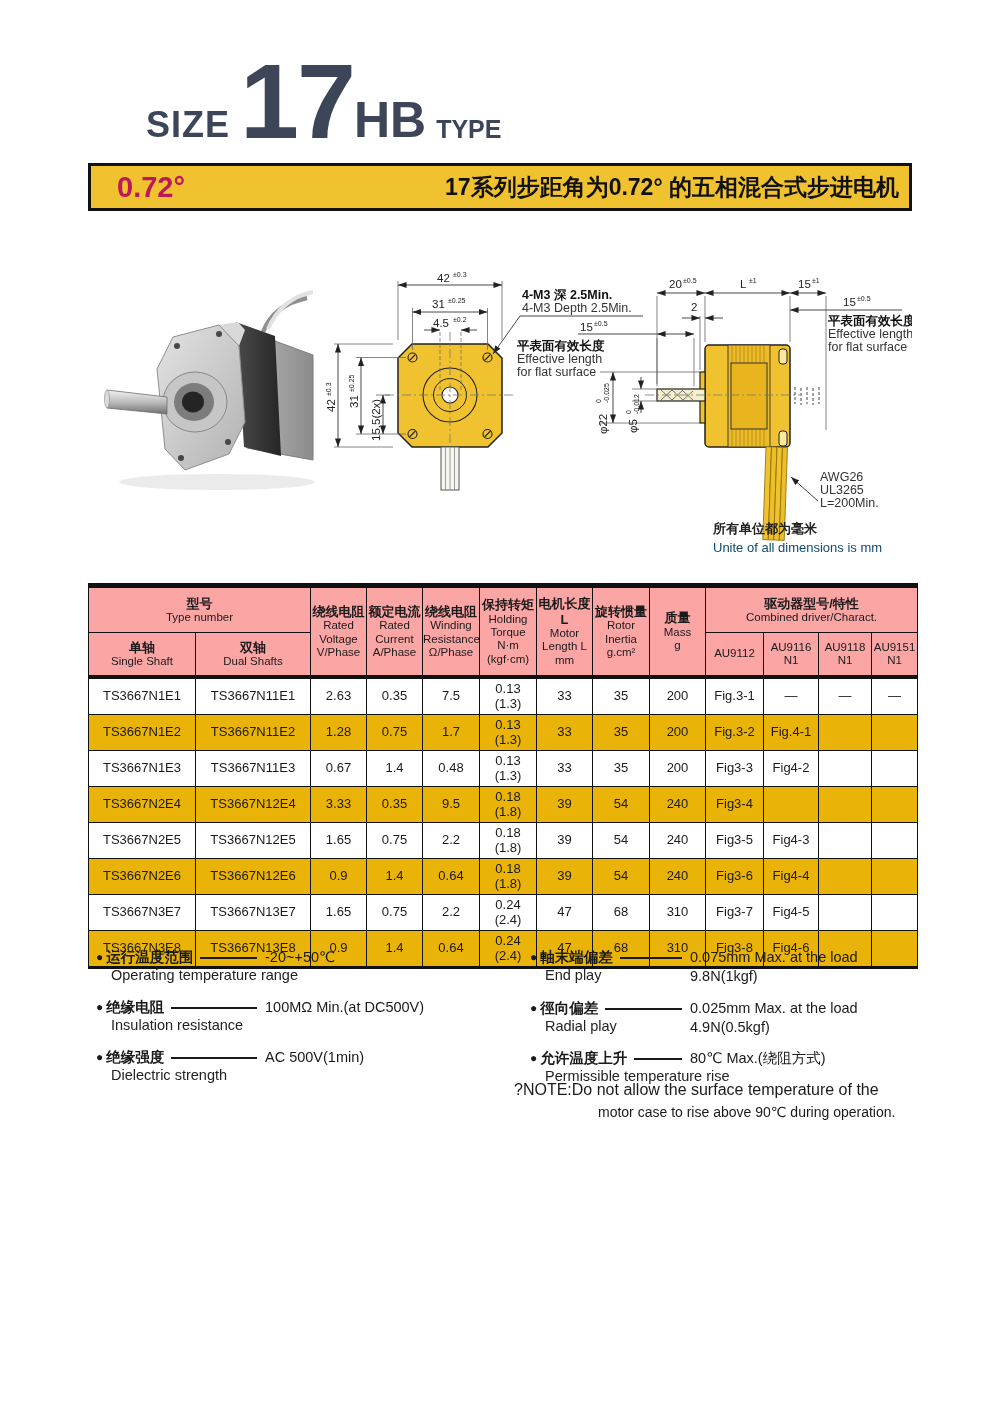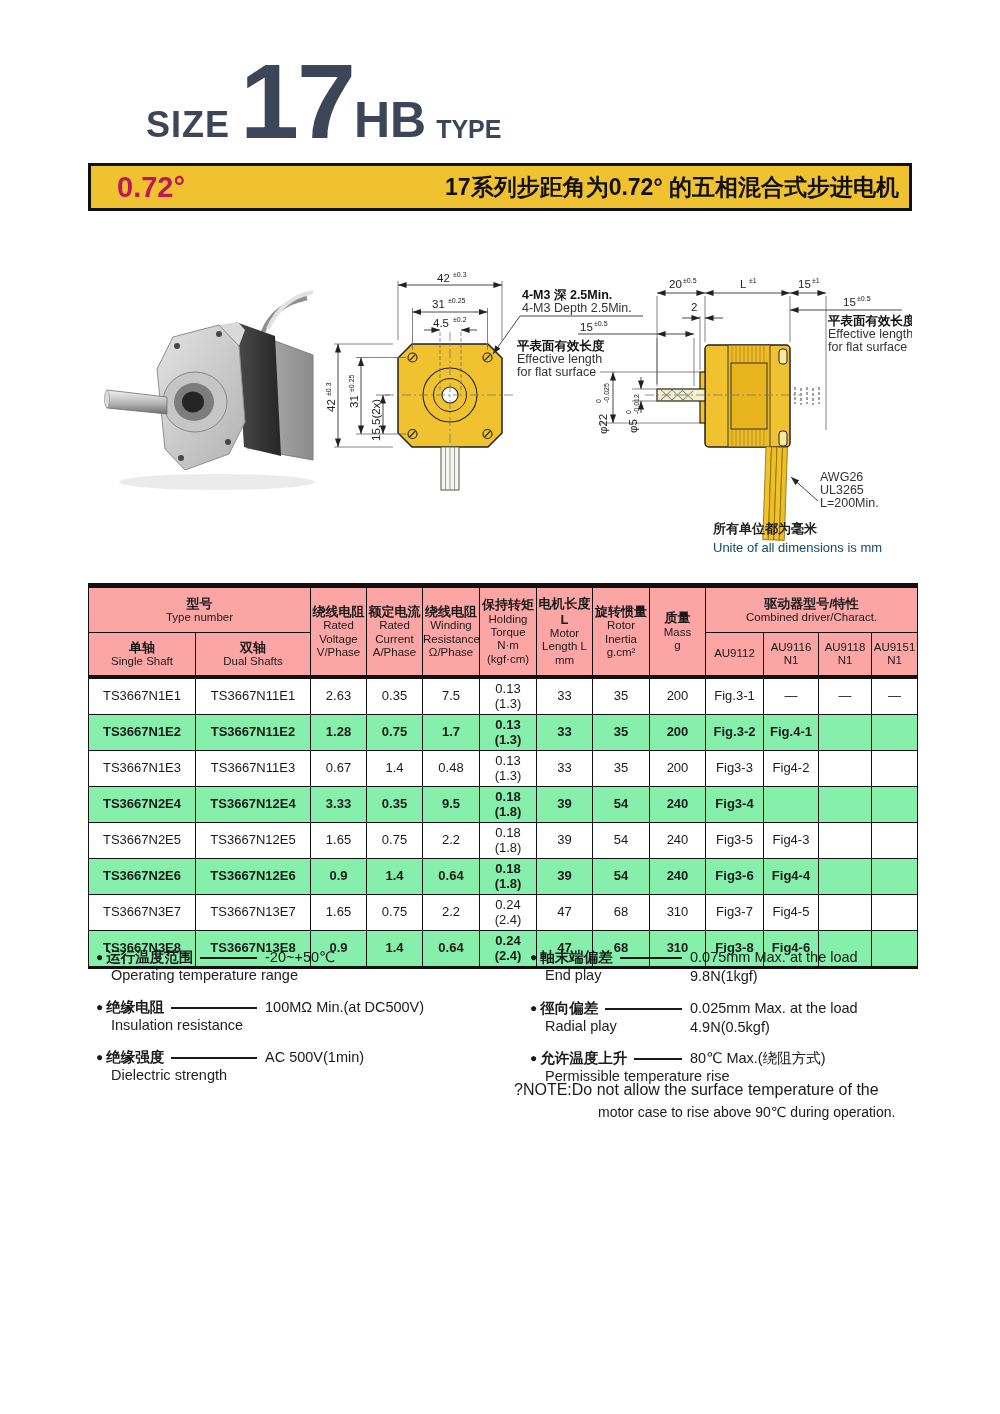--- a/index.html
+++ b/index.html
@@ -37,21 +37,21 @@
   
   .spec-table{position:absolute;left:88px;top:583px;width:829px;border-collapse:collapse;table-layout:fixed;
               border-top:5px solid #111;border-bottom:3px solid #111;}
   .spec-table th,.spec-table td{border:1px solid #111;padding:1px 0;text-align:center;vertical-align:middle;}
   .spec-table thead{background:#fca5a5;}
   .spec-table thead tr:first-child th{border-top:none;}
   .spec-table thead{border-bottom:4px solid #111;}
   .hcn{font-size:13px;font-weight:700;line-height:1.2;white-space:pre-line;}
   .hen{font-size:11.5px;font-weight:400;line-height:1.15;white-space:pre-line;}
   .spec-table td{height:33px;font-size:13px;white-space:pre-line;line-height:1.1;}
-  .spec-table tbody tr.alt{background:#86efac;font-weight:bold;}
+  .spec-table tbody tr.alt{background:#eab308;}
   
   .specs-left{position:absolute;left:96px;top:948px;width:412px;}
   .specs-right{position:absolute;left:530px;top:948px;width:392px;}
   .spec{margin-bottom:13px;}
   .spec-grid{display:flex;align-items:flex-start;}
   .spec-label{flex:0 0 auto;position:relative;white-space:nowrap;font-size:14.5px;font-weight:700;padding-bottom:18px;}
   .spec-label .bullet{font-size:12px;margin-right:3px;vertical-align:1px;}
   .spec-label .en{position:absolute;left:15px;top:19px;font-size:14.5px;font-weight:400;color:#222;white-space:nowrap;}
   .spec-line{flex:1 1 auto;height:9px;border-bottom:2px solid #1a1a1a;margin:0 8px 0 7px;}
   .specs-left .spec-value{flex:0 0 243px;}

